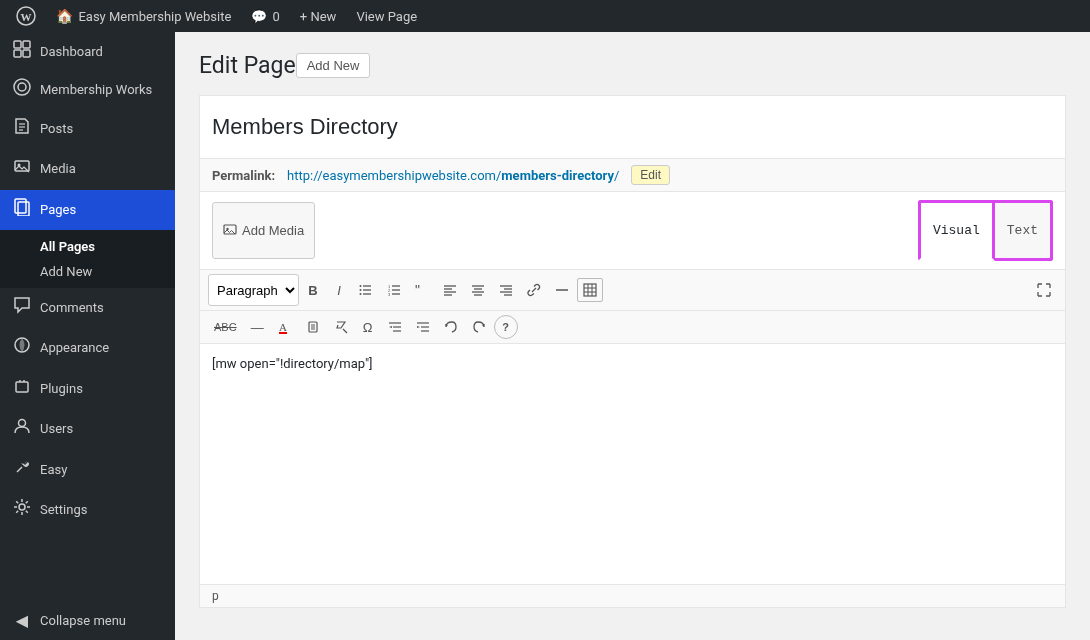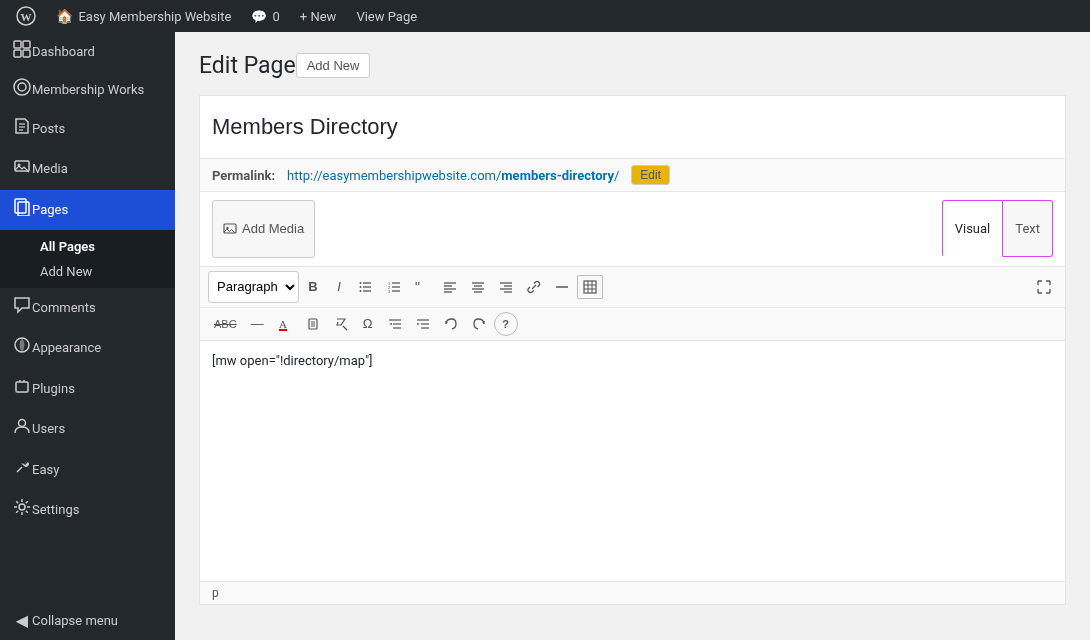--- a/index.html
+++ b/index.html
@@ -41,20 +41,21 @@
       background: #23282d;
       width: 175px;
       flex-shrink: 0;
       overflow-y: auto;
       display: flex;
       flex-direction: column;
     }
     .sidebar-item {
       display: flex;
       align-items: center;
+      gap: 8px;
       padding: 8px 12px;
       color: #ccc;
       cursor: pointer;
       font-size: 13px;
       line-height: 1.4;
     }
     .sidebar-item.active { background: #1d4ed8; color: #fff; }
     .sidebar-item .icon { font-size: 16px; width: 20px; text-align: center; flex-shrink: 0; }
     .sidebar-sub {
       background: #191e23;
@@ -117,21 +118,21 @@
       border-bottom: 1px solid #e5e5e5;
       font-size: 13px;
       color: #555;
       display: flex;
       align-items: center;
       gap: 12px;
     }
     .permalink-bar a { color: #0073aa; text-decoration: none; }
     .permalink-bar a strong { font-weight: 700; }
     .btn-edit-permalink {
-      background: #eab308;
+      background: #fef9c3;
       border: 1px solid #ccc;
       border-radius: 3px;
       padding: 2px 8px;
       font-size: 12px;
       cursor: pointer;
       color: #555;
     }
 
     
     .editor-wrap {
@@ -156,23 +157,24 @@
       align-items: center;
       gap: 5px;
     }
     .editor-mode-tabs {
       display: flex;
     }
     .editor-mode-tab {
       padding: 20px 12px;
       font-size: 13px;
       cursor: pointer;
-      border: 1px solid #d946ef;
+      border: 3px solid #d946ef;
       color: #555;
       background: #f7f7f7;
+      font-family: Liberation Mono, monospace;
     }
     .editor-mode-tab.active {
       background: #fff;
       border-bottom-color: #fff;
       color: #23282d;
     }
     .editor-mode-tab:first-child { border-radius: 3px 0 0 3px; }
     .editor-mode-tab:last-child { border-radius: 0 3px 3px 0; border-left: none; }
 
     

